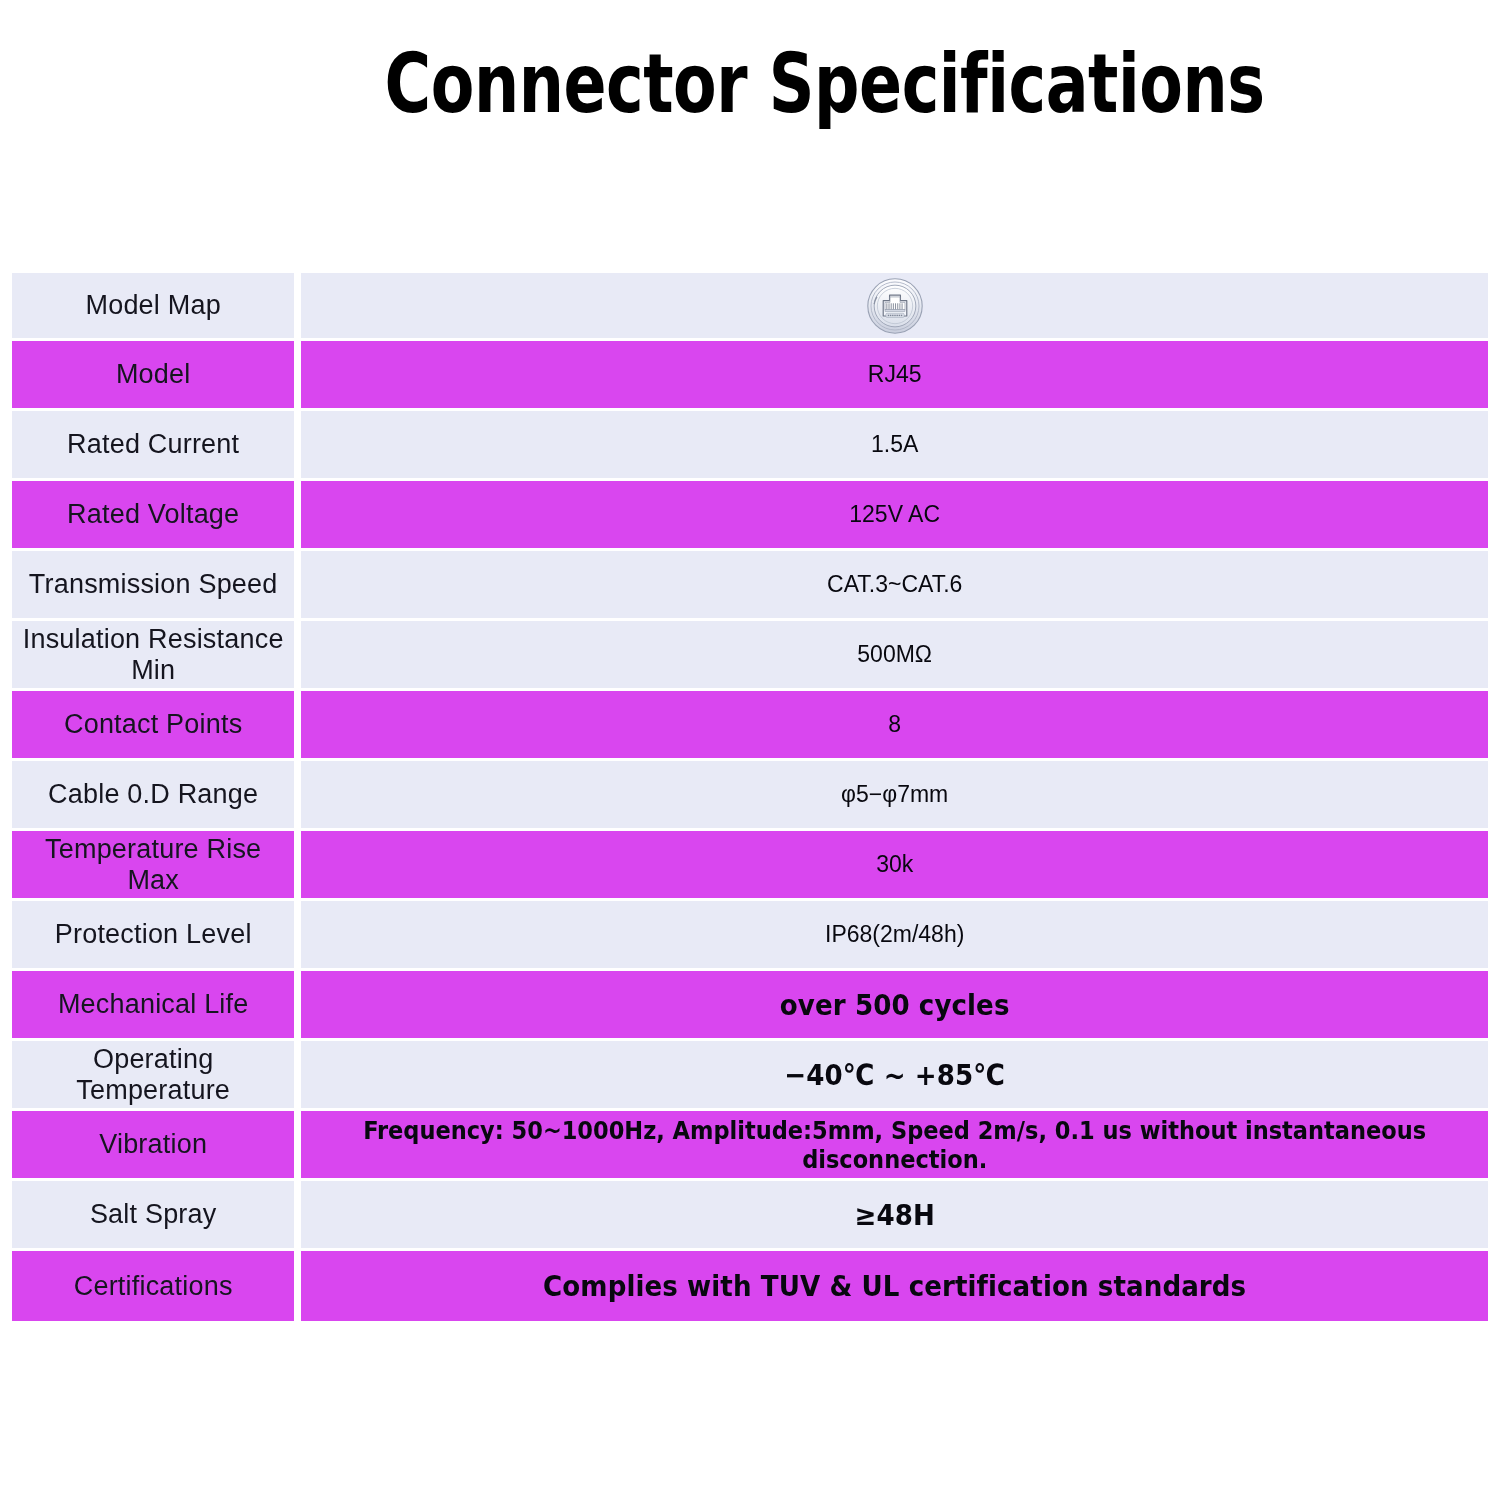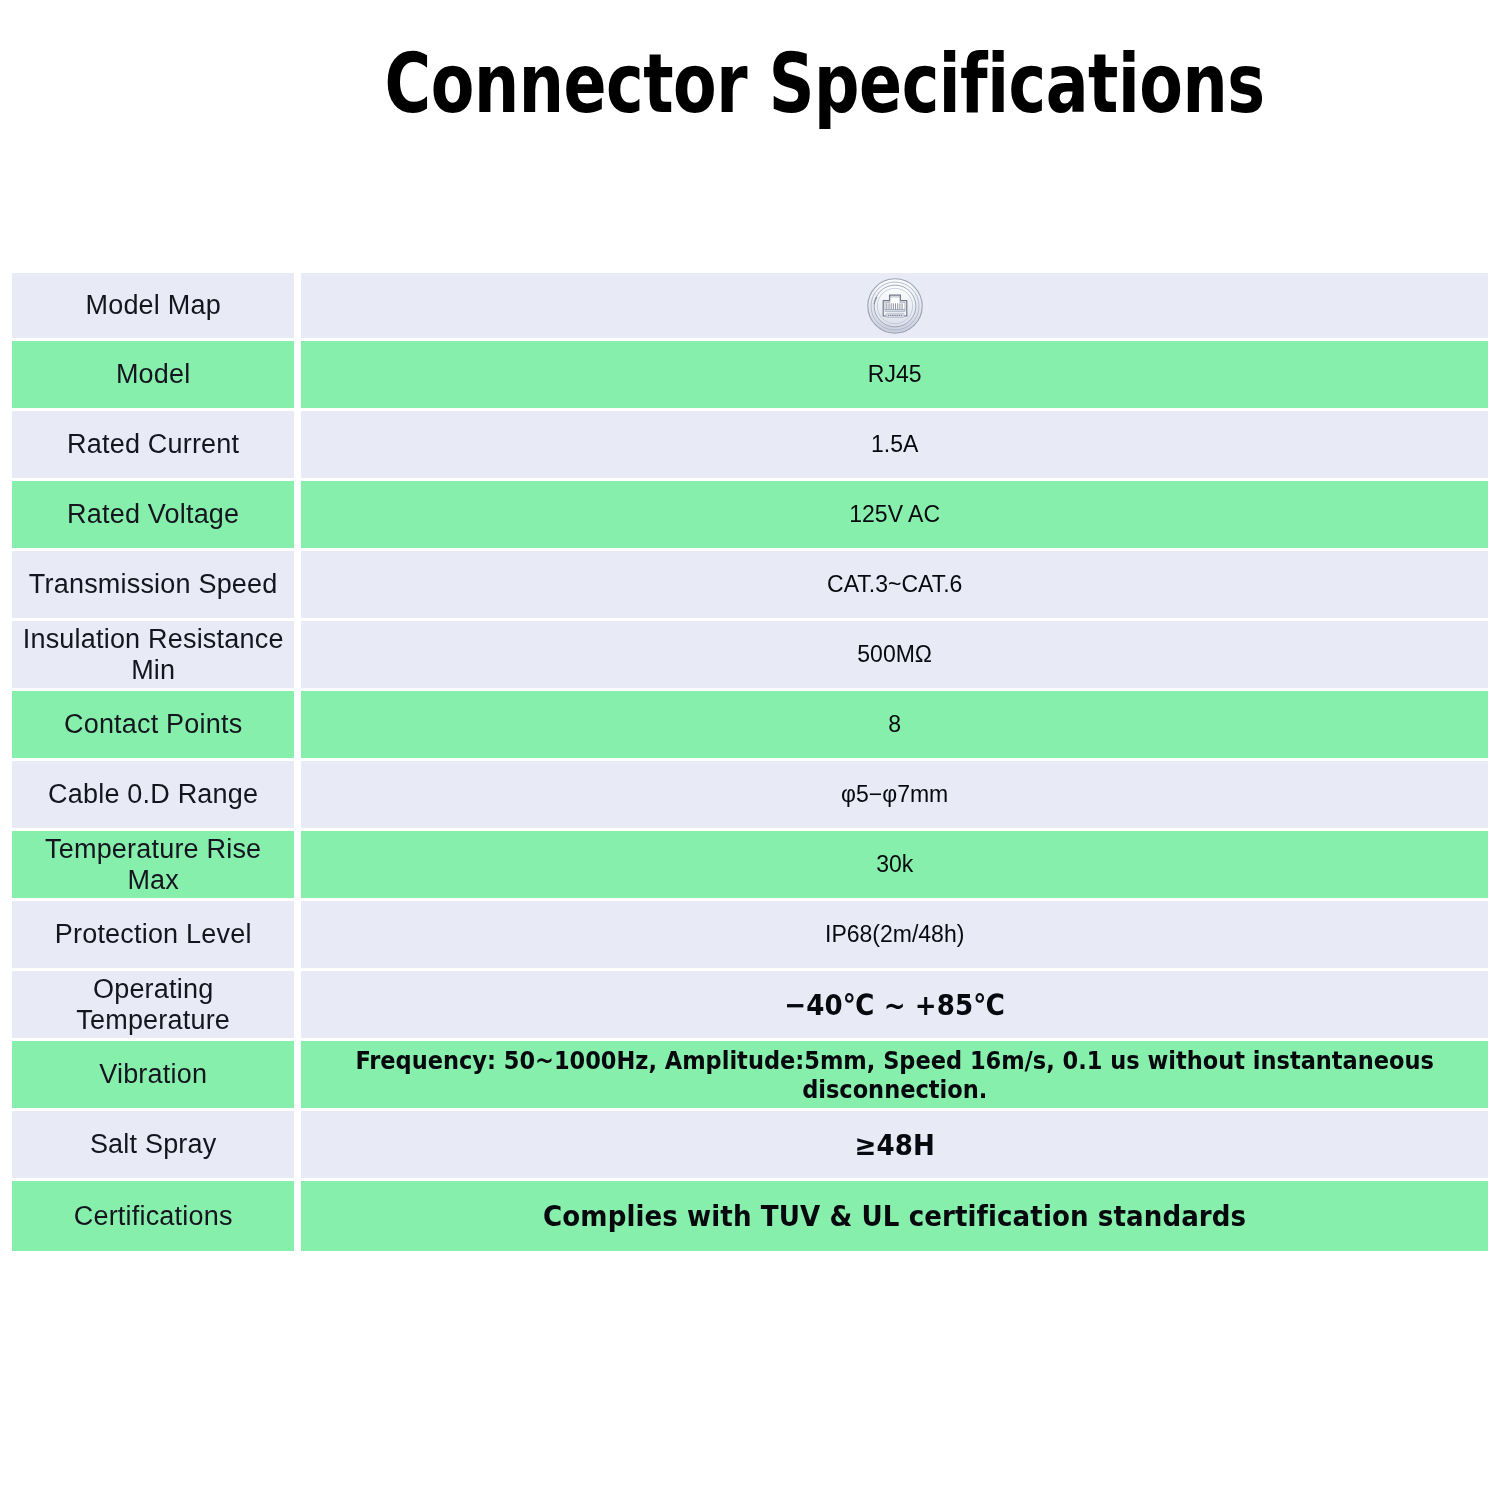--- a/index.html
+++ b/index.html
@@ -50,21 +50,21 @@
   .spec-table {
     position: absolute;
     left: 12px;
     top: 273px;
     width: 1476px;
     border-collapse: separate;
     border-spacing: 0;
     table-layout: fixed;
   }
   .spec-table tr.row-light td { background: #e8eaf6; text-align: center; }
-  .spec-table tr.row-dark  td { background: #86efac; }
+  .spec-table tr.row-dark  td { background: #d946ef; }
 
   .spec-table td {
     height: 70px;
     padding: 0 6px;
     vertical-align: middle;
     text-align: center;
     color: #1b1b24;
     border-bottom: 3px solid #ffffff;
     box-sizing: border-box;
   }
@@ -262,36 +262,44 @@
 
       <tr class="row-light">
         <td class="cell-label">
           <span class="label-text">Protection Level</span>
         </td>
         <td class="cell-value">
           <span class="value-text">IP68(2m/48h)</span>
         </td>
       </tr>
 
+      <tr class="row-dark">
+        <td class="cell-label">
+          <span class="label-text">Mechanical Life</span>
+        </td>
+        <td class="cell-value strong">
+          <span class="value-text">over 500 cycles</span>
+        </td>
+      </tr>
 
       <tr class="row-light">
         <td class="cell-label">
           <span class="label-text">Operating Temperature</span>
         </td>
         <td class="cell-value strong">
           <span class="value-text">−40℃ ~ +85℃</span>
         </td>
       </tr>
 
       <tr class="row-dark">
         <td class="cell-label">
           <span class="label-text">Vibration</span>
         </td>
         <td class="cell-value strong-small">
-          <span class="value-text">Frequency: 50~1000Hz, Amplitude:5mm, Speed 16m/s, 0.1 us without instantaneous disconnection.</span>
+          <span class="value-text">Frequency: 50~1000Hz, Amplitude:5mm, Speed 2m/s, 0.1 us without instantaneous disconnection.</span>
         </td>
       </tr>
 
       <tr class="row-light">
         <td class="cell-label">
           <span class="label-text">Salt Spray</span>
         </td>
         <td class="cell-value strong">
           <span class="value-text">≥48H</span>
         </td>

